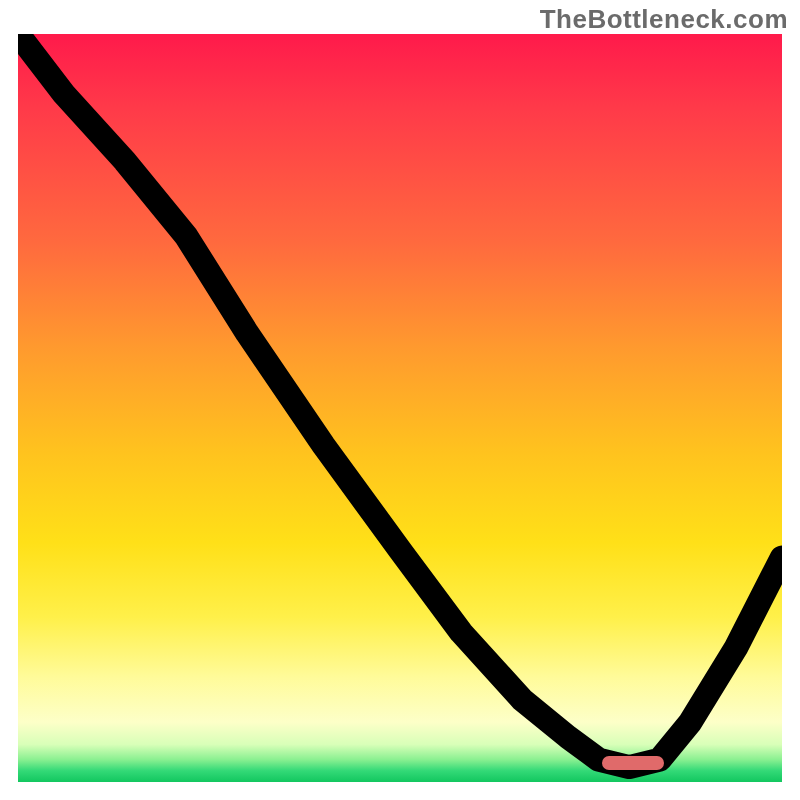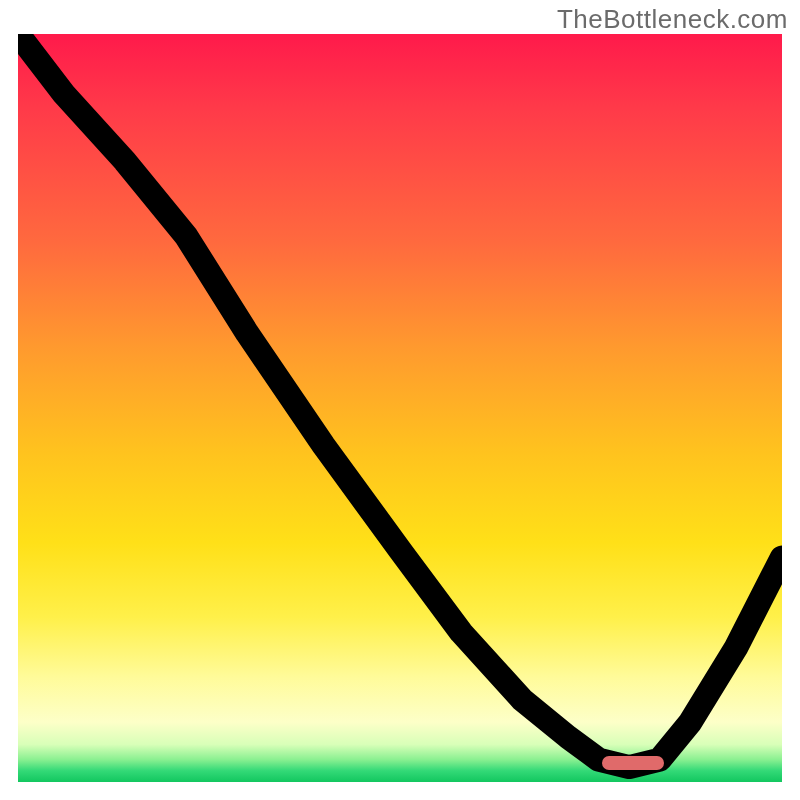--- a/index.html
+++ b/index.html
@@ -14,21 +14,21 @@
   .stage {
     position: relative;
     width: 800px;
     height: 800px;
   }
   .watermark {
     position: absolute;
     top: 4px;
     right: 12px;
     font-size: 26px;
-    font-weight: 400;
+    font-weight: 700;
     color: #6b6b6b;
     letter-spacing: 0.5px;
     user-select: none;
   }
   
   .plot {
     position: absolute;
     left: 18px;
     right: 18px;
     top: 34px;

